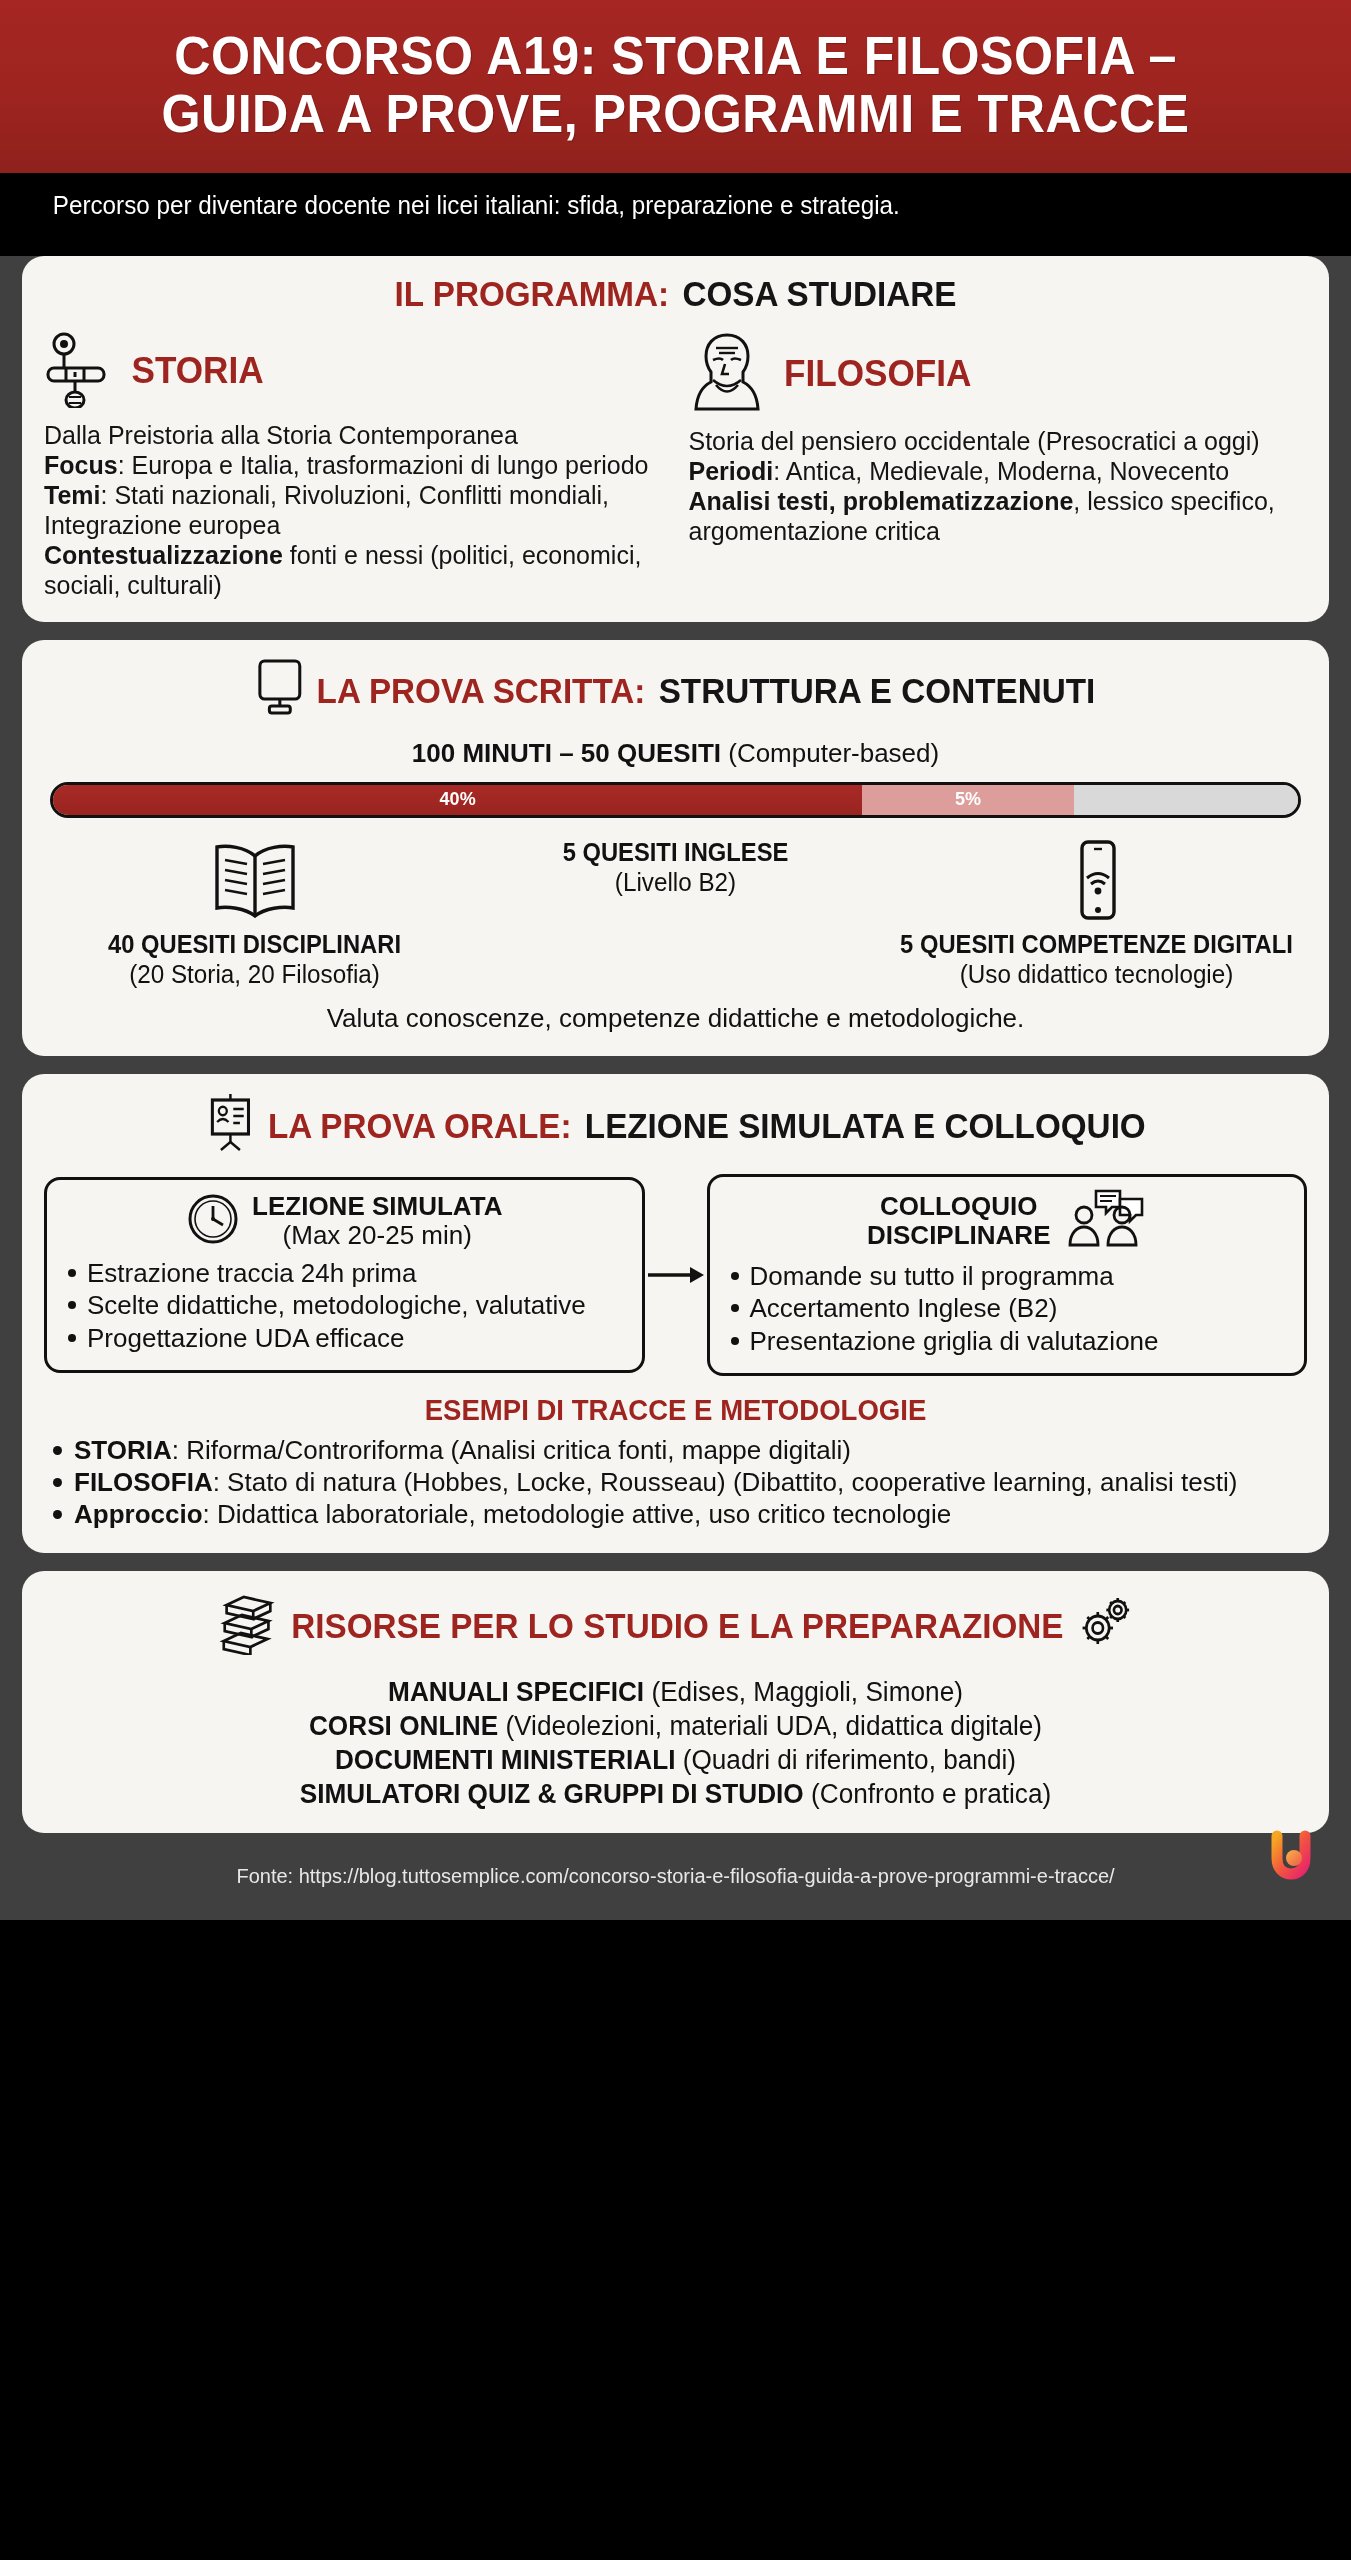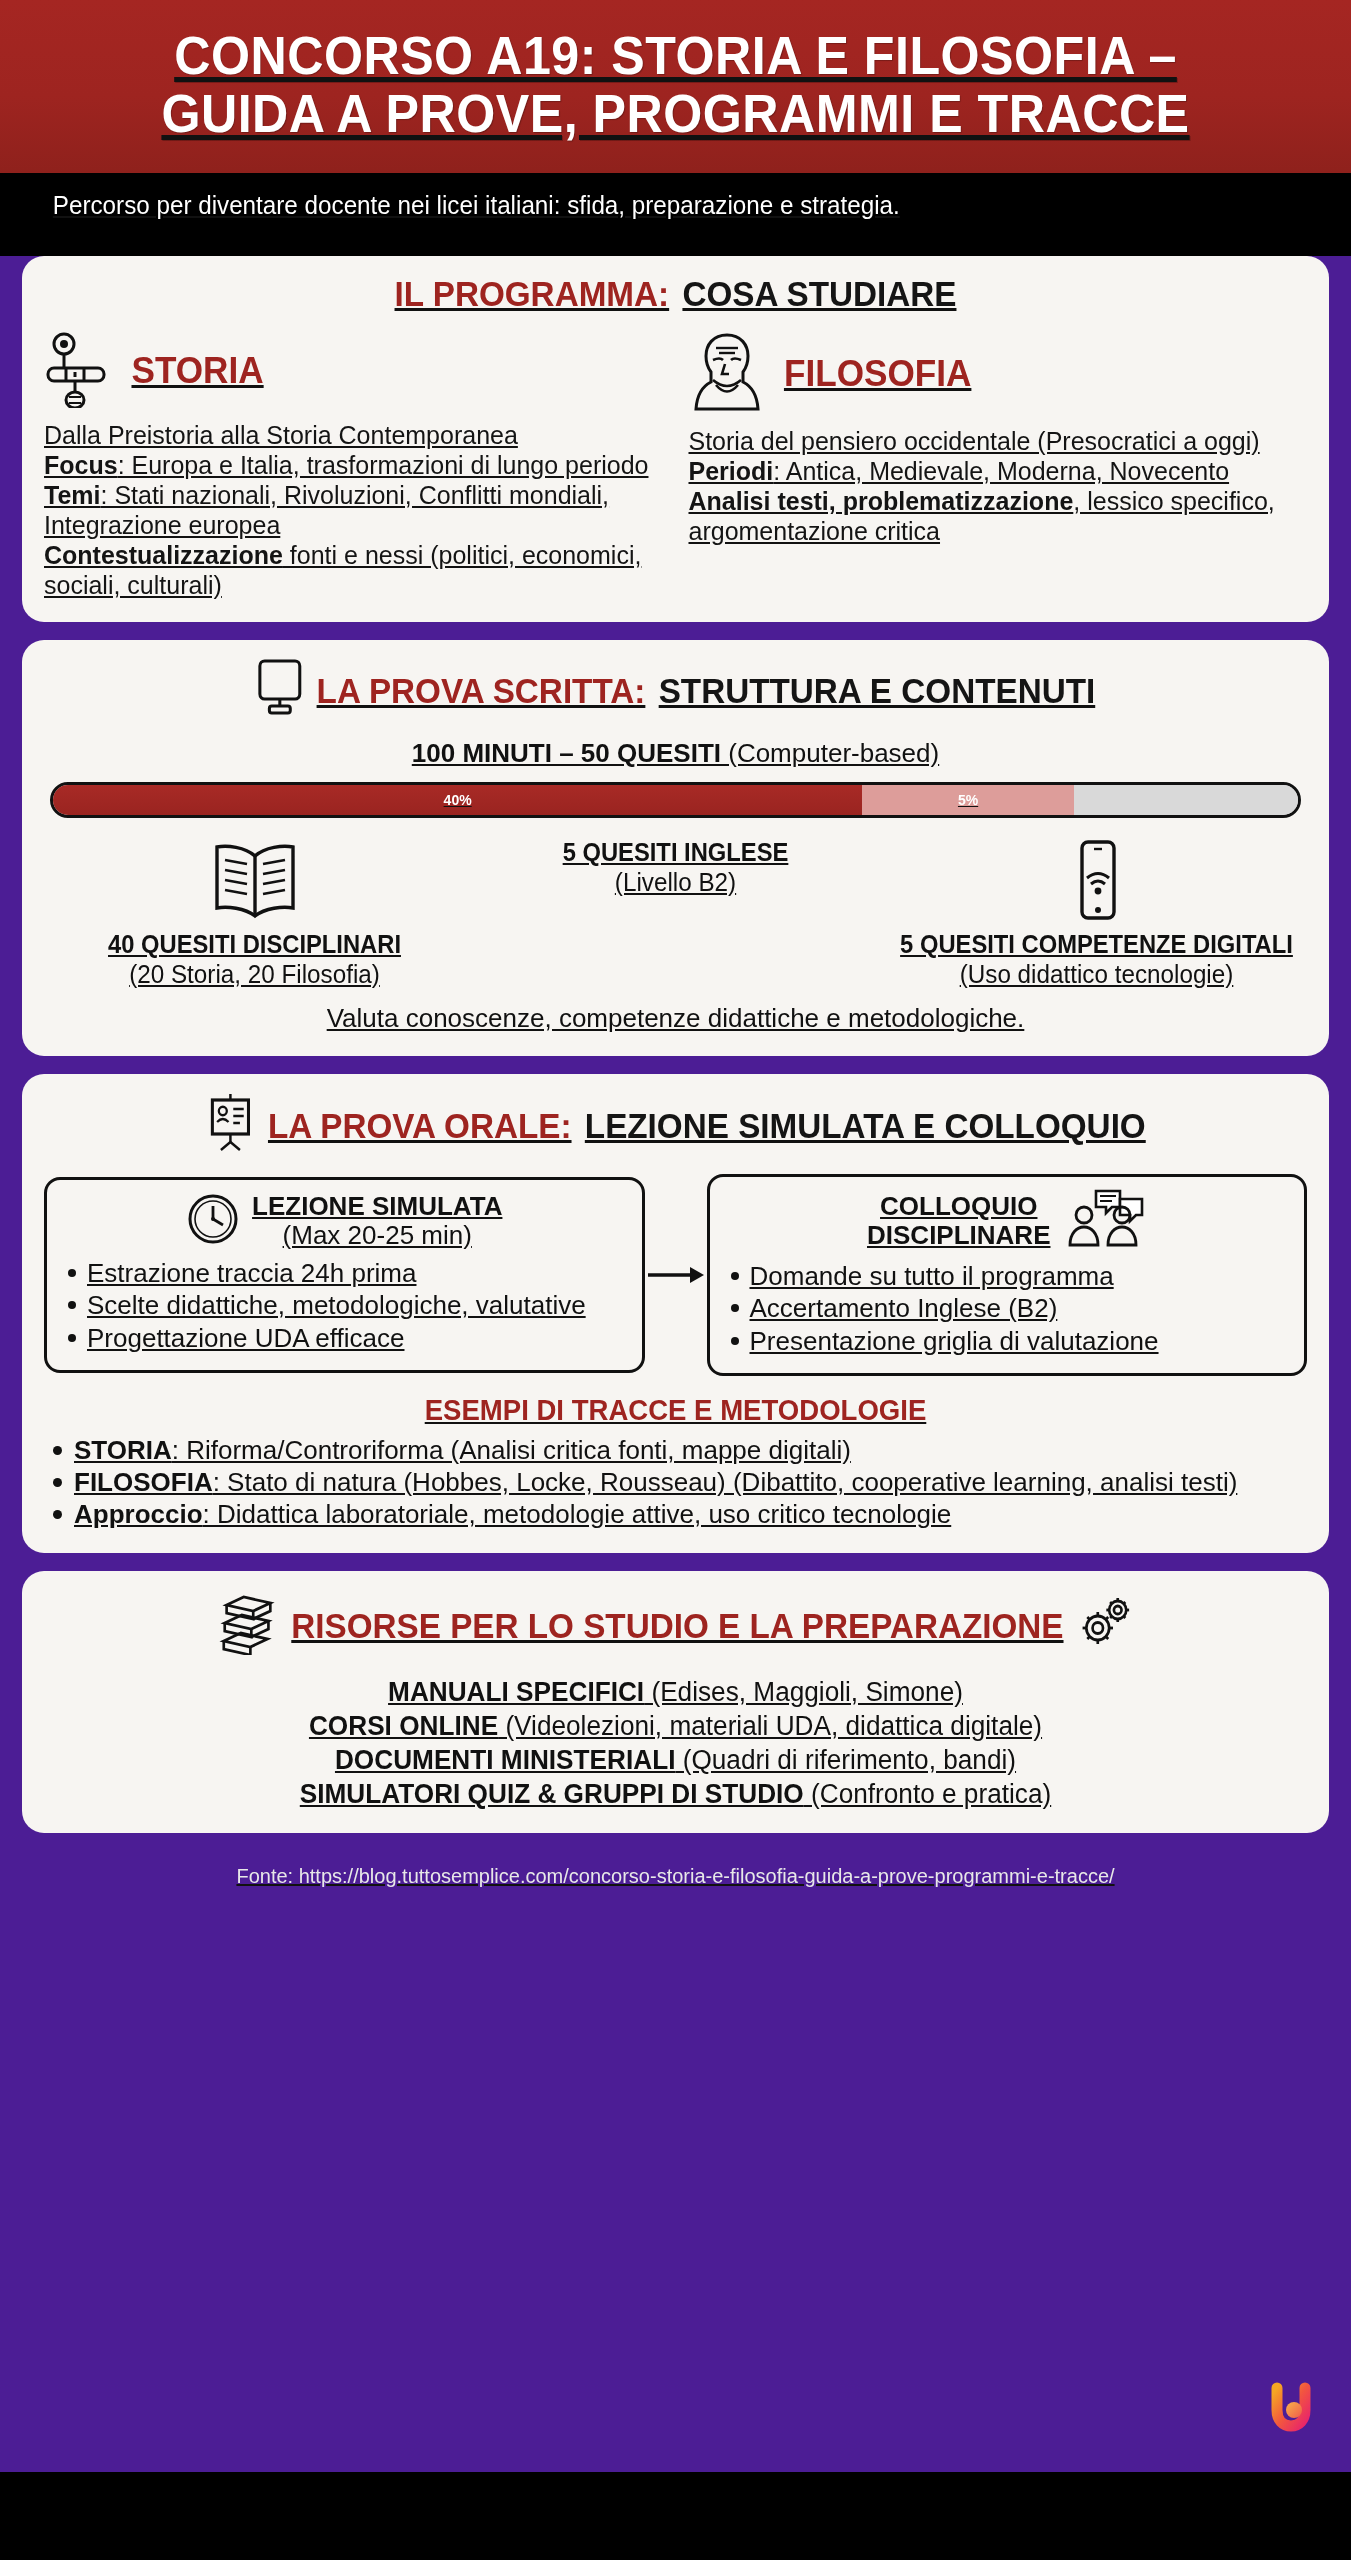--- a/index.html
+++ b/index.html
@@ -2,21 +2,21 @@
 <html><head>
 <meta charset="utf-8">
 <style>
   * { margin:0; padding:0; box-sizing:border-box; }
   html,body { background:#000; }
   body {
     width:1351px; height:2560px;
     font-family:"Liberation Sans", sans-serif;
     color:#111; overflow:hidden;
   }
-  .page { width:1351px; height:2472px; background:#4c1d95; position:relative;text-decoration:underline; }
+  .page { width:1351px; height:1920px; background:#404040; position:relative; }
 
   
   .header {
     background:linear-gradient(180deg,#a52622 0%, #9e2420 55%, #8f211c 100%);
     padding:26px 40px 30px 40px;
     text-align:center;
   }
   .header h1 {
     font-family:"Liberation Sans Narrow","Liberation Sans", sans-serif;
     font-weight:bold;
@@ -73,21 +73,21 @@
     font-family:"Liberation Sans Narrow","Liberation Sans", sans-serif;
     font-size:26px;
   }
   .meta-line .bold { font-weight:bold; }
   .bar {
     margin:13px 6px 0 6px; height:36px;
     border:3px solid #111; border-radius:18px;
     background:#d9d9d9; overflow:hidden; display:flex; position:relative;
   }
   .seg { height:100%; display:flex; align-items:center; justify-content:center;
-         color:#fff; font-weight:bold; font-size:14px;
+         color:#fff; font-weight:bold; font-size:18px;
          font-family:"Liberation Sans Narrow","Liberation Sans", sans-serif; }
   .seg1 { background:linear-gradient(180deg,#a82a26,#9a2420); }
   .seg2 { background:#dd9d9a; }
   .seg3 { background:#d9d9d9; flex:1; }
 
   .icon-row { display:flex; margin-top:16px; }
   .icon-col { flex:1 1 0; text-align:center; padding:0 2px; }
   .icon-col .glyph { height:92px; display:flex; align-items:center; justify-content:center; }
   .icon-col .lbl {
     font-family:"Liberation Sans Narrow","Liberation Sans", sans-serif;

